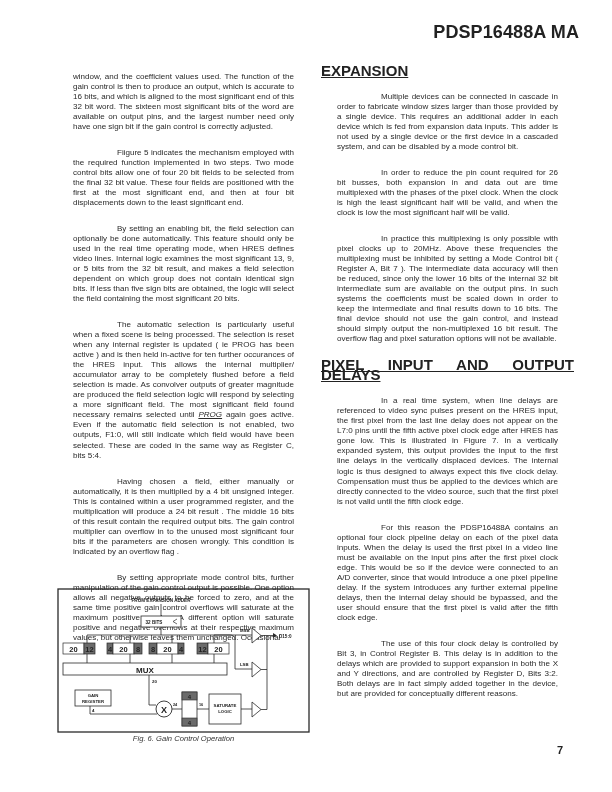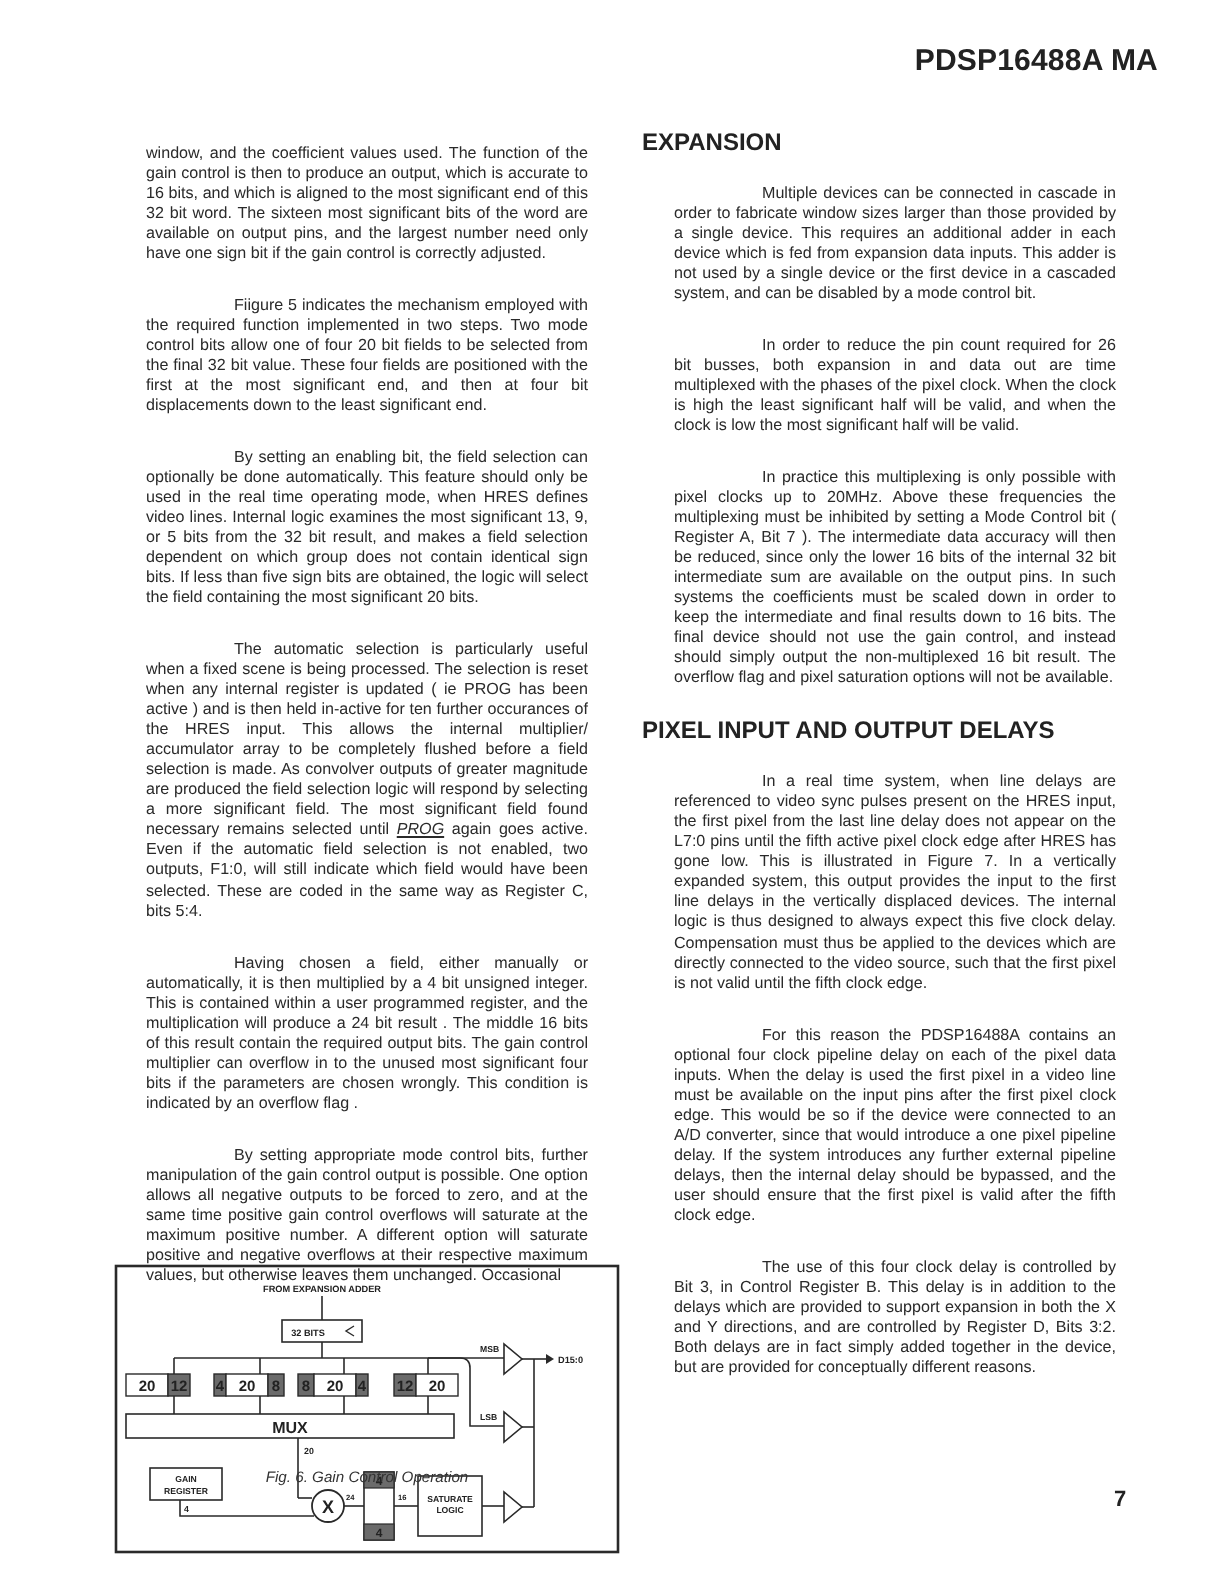--- a/index.html
+++ b/index.html
@@ -1,26 +1,26 @@
 <!DOCTYPE html>
 <html><head>
 <meta charset="utf-8">
 <style>
   html, body { margin:0; padding:0; background:#ffffff; }
   body { width:612px; height:792px; position:relative; overflow:hidden;
          font-family:"Liberation Sans", sans-serif; color:#2a2a2a; }
-  .header-title { position:absolute; top:22px; right:33px; font-size:15px; font-weight:bold; color:#222; letter-spacing:0.1px; }
+  .header-title { position:absolute; top:22px; right:33px; font-size:18px; font-weight:bold; color:#222; letter-spacing:0.1px; }
   .col { position:absolute; top:56px; width:253px; font-size:8.05px; line-height:10.02px; text-align:justify; }
   .col.left { left:57px; }
   .col.right { left:321px; }
   .col p { margin:16px; }
   .col p.indent { text-indent:44px; }
-  .col h2 { font-size:12px; font-weight:bold; margin:10px 0 12px 0; color:#222; }
+  .col h2 { font-size:15px; font-weight:bold; margin:10px 0 12px 0; color:#222;text-decoration:underline; }
   .u { text-decoration:underline;font-style:italic; }
-  .figure { position:absolute; left:57px; top:588px; width:253px; height:117px;margin-top:44px; }
+  .figure { position:absolute; left:57px; top:588px; width:253px; height:117px; }
   .figure svg { position:absolute; left:0; top:0; }
   .fig-caption { position:absolute; left:57px; top:734px; width:253px; text-align:center; font-size:7.6px; font-style:italic; color:#333; }
   .page-number { position:absolute; left:557px; top:744px; font-size:11px; font-weight:bold; color:#222; }
   .svgtext { font-family:"Liberation Sans", sans-serif; font-weight:bold; fill:#222; }
 </style>
 </head>
 <body>
 
 <div class="header-title">PDSP16488A MA</div>
 

